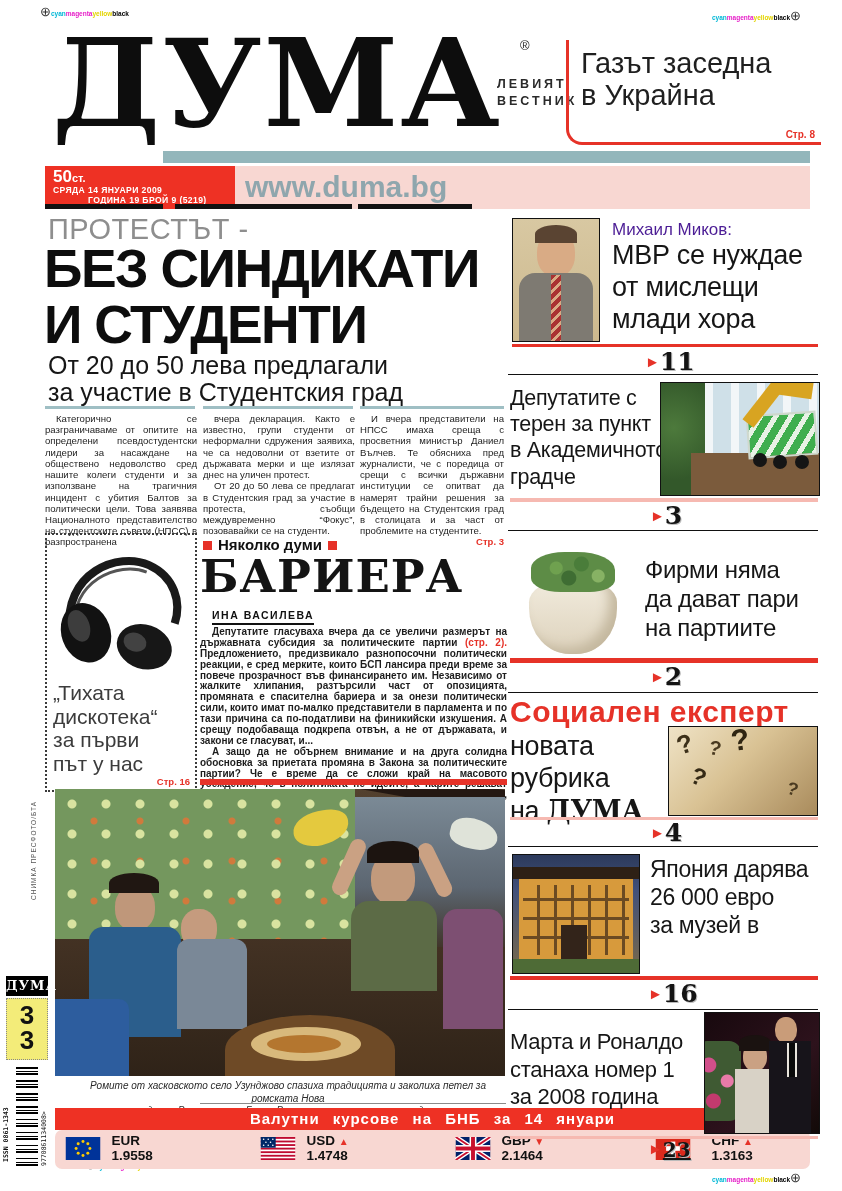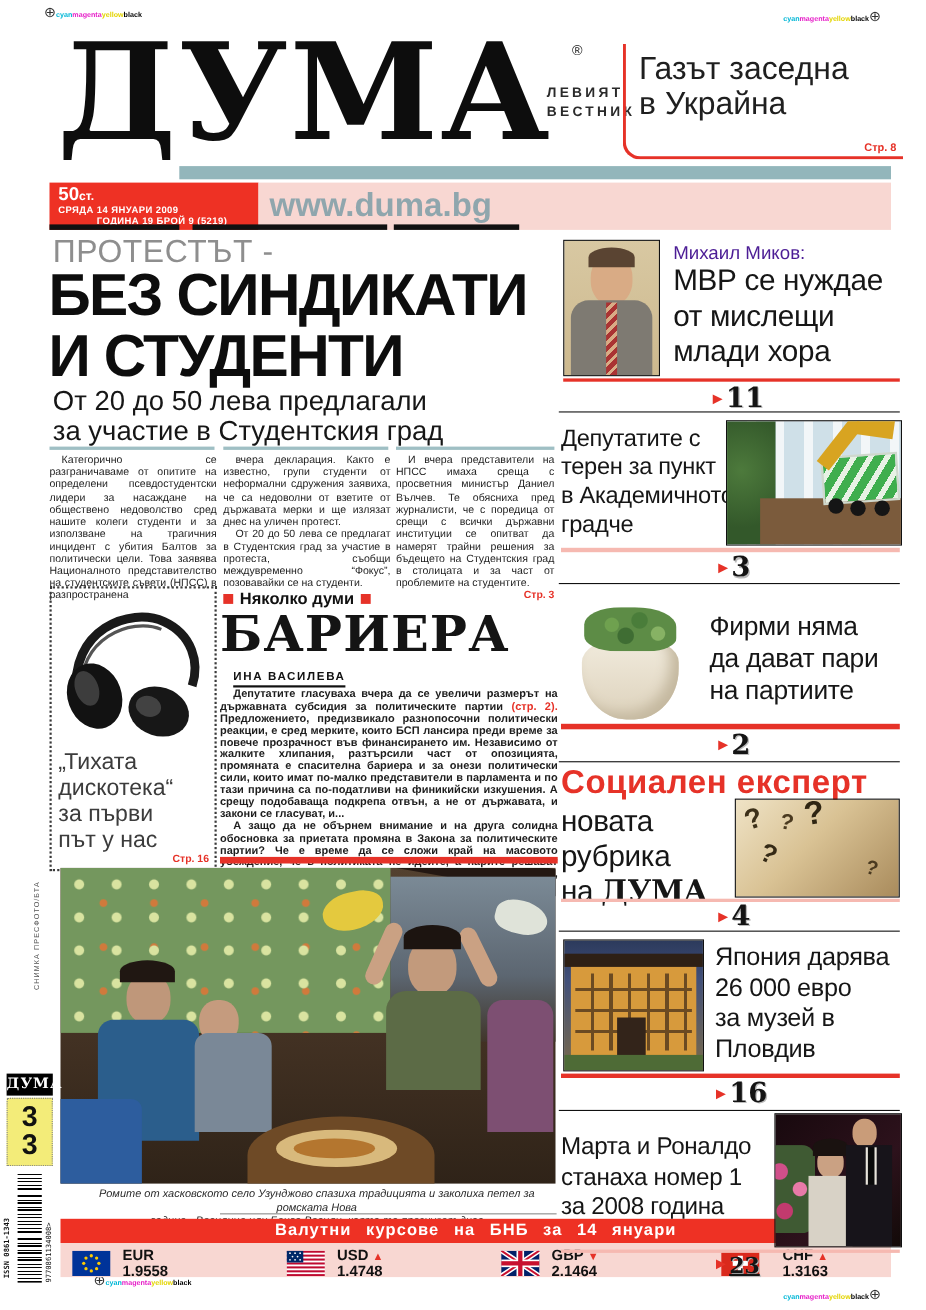--- a/index.html
+++ b/index.html
@@ -151,21 +151,21 @@
   </div>
   <div class="abs" style="left:30px;top:900px;font-size:6.5px;letter-spacing:1px;color:#555;transform:rotate(-90deg);transform-origin:left top;white-space:nowrap;">СНИМКА ПРЕСФОТО/БТА</div>
 
   <div class="abs" style="left:70px;top:1080px;width:436px;font-size:10px;font-style:italic;color:#2a2a2a;text-align:center;line-height:1.25;">
     <div>Ромите от хасковското село Узунджово спазиха традицията и заколиха петел за ромската Нова</div>
     <div>година - Василица или Банго Васили, която те празнуват днес</div>
   </div>
   <div class="abs" style="left:200px;top:1103px;width:306px;height:1px;background:#8a8a8a;"></div>
 
   <div class="abs" style="left:55px;top:1108px;width:755px;height:22px;background:#ee3124;color:#fff;text-align:center;font-weight:bold;font-size:15px;letter-spacing:1px;word-spacing:8px;line-height:22px;">Валутни курсове на БНБ за 14 януари</div>
-  <div class="abs" style="left:55px;top:1130px;width:755px;height:31px;background:#f8d7d2;">
+  <div class="abs" style="left:55px;top:1130px;width:755px;height:39px;background:#f8d7d2;border-radius:7px;">
     <div class="abs" style="left:10px;top:4px;">
       <svg width="36" height="23" viewBox="0 0 30 20" style="vertical-align:middle;">
         <rect width="30" height="20" fill="#003399"></rect>
         <g fill="#ffcc00">
             <circle cx="15" cy="4" r="1.3"></circle>
             <circle cx="19.2" cy="5.8" r="1.3"></circle>
             <circle cx="21" cy="10" r="1.3"></circle>
             <circle cx="19.2" cy="14.2" r="1.3"></circle>
             <circle cx="15" cy="16" r="1.3"></circle>
             <circle cx="10.8" cy="14.2" r="1.3"></circle>
@@ -313,21 +313,20 @@
     <div class="abs" style="left:6px;top:22px;width:114px;height:86px;background:#d79a3c;"></div>
     <div class="abs" style="left:0;top:12px;width:126px;height:12px;background:#2e2015;"></div>
     <div class="abs" style="left:10px;top:30px;width:106px;height:70px;background-image:repeating-linear-gradient(90deg,rgba(0,0,0,0) 0 14px,#6b4a22 14px 17px),repeating-linear-gradient(0deg,rgba(0,0,0,0) 0 16px,#6b4a22 16px 19px);"></div>
     <div class="abs" style="left:48px;top:70px;width:26px;height:40px;background:#33241a;"></div>
     <div class="abs" style="left:0;top:104px;width:126px;height:14px;background:#4e6b36;"></div>
   </div>
   <div class="abs sb-title" style="left:650px;top:855px;font-size:23px;line-height:1.22;">
     <div>Япония дарява</div>
     <div>26 000 евро</div>
     <div>за музей в</div>
-    <div>Пловдив</div>
   </div>
   <div class="abs rule-red" style="left:510px;top:976px;width:308px;height:4px;"></div>
   <div class="abs" style="left:648px;top:979px;">
     <span class="tri">►</span><span class="pageno" style="font-size:25px;">16</span>
   </div>
   <div class="abs hr-black" style="left:508px;top:1009px;width:310px;"></div>
 
   <div class="abs sb-title" style="left:510px;top:1028px;font-size:22px;line-height:1.25;">
     <div>Марта и Роналдо</div>
     <div>станаха номер 1</div>

